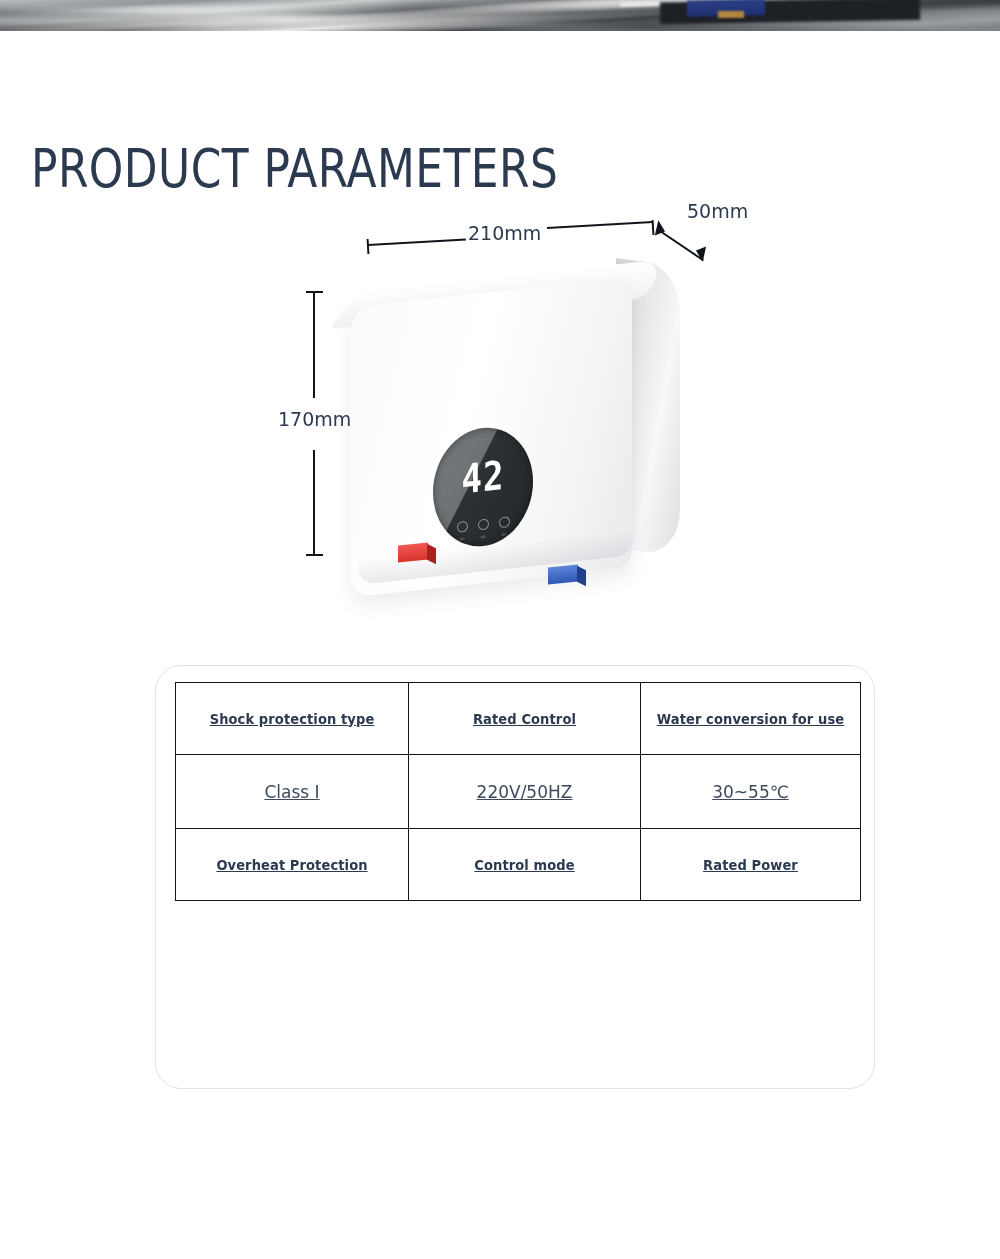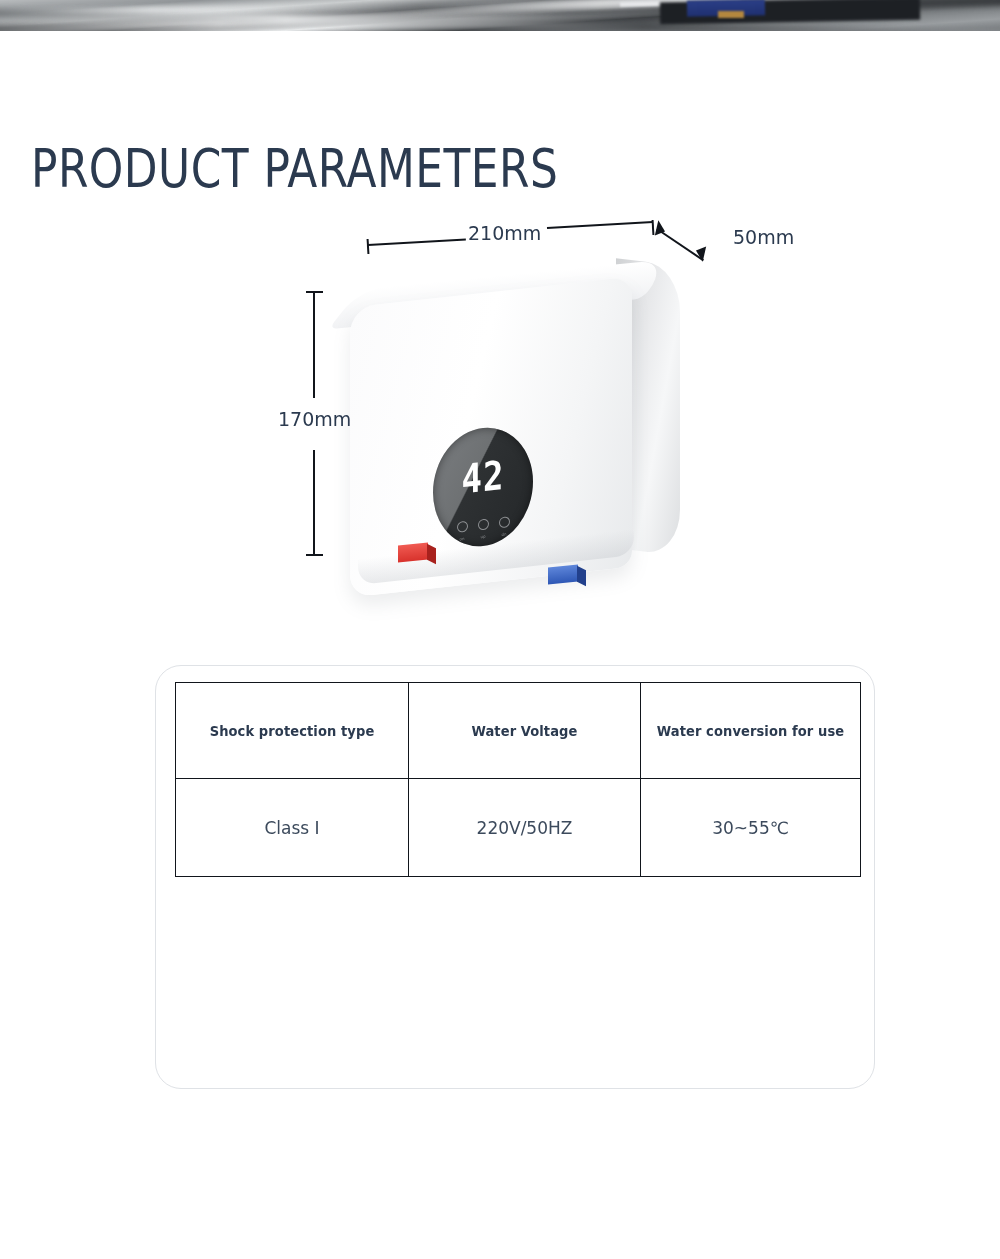--- a/index.html
+++ b/index.html
@@ -131,21 +131,21 @@
     transform: rotate(-22deg);
   }
   .d-arrow-b {
     left: 448px; top: 48px;
     width: 0; height: 0;
     border-left: 2px solid transparent;
     border-right: 9px solid transparent;
     border-top: 13px solid #11151b;
     transform: rotate(-22deg);
   }
-  .label-50 { left: 437px; top: 26px; margin-left: 46px; }
+  .label-50 { left: 437px; top: 0; }
 
   
   .h-line-top   { left: 63px; top: 92px;  width: 2px; height: 106px; }
   .h-line-bot   { left: 63px; top: 250px; width: 2px; height: 106px; }
   .h-cap-top    { left: 56px; top: 91px;  width: 17px; height: 2px; }
   .h-cap-bot    { left: 56px; top: 354px; width: 17px; height: 2px; }
   .label-170    { left: 28px; top: 208px; }
 
   
   .heater { position: absolute; left: 100px; top: 52px; width: 330px; height: 350px; }
@@ -263,21 +263,22 @@
     left: 175px; top: 682px;
     width: 685px;
     border-collapse: collapse;
     table-layout: fixed;
   }
   .spec-table td {
     border: 1.6px solid #11151b;
     text-align: center;
     vertical-align: middle;
     color: #2b3a4f;
-    padding: 12px 6px;
+    padding: 0 6px;
+    text-decoration: underline;
   }
   .spec-table col.c1 { width: 233px; }
   .spec-table col.c2 { width: 232px; }
   .spec-table col.c3 { width: 220px; }
 
   .spec-table tr.head td {
     font-weight: 700;
     font-size: 14.5px;
     height: 71px;
     letter-spacing: .1px;
@@ -362,22 +363,27 @@
 <div class="table-frame"></div>
 <table class="spec-table">
   <colgroup>
     <col class="c1">
       <col class="c2">
       <col class="c3">
   </colgroup>
   <tbody>
       <tr class="head">
         <td>Shock protection type</td>
-        <td>Water Voltage</td>
+        <td>Rated Control</td>
         <td>Water conversion for use</td>
       </tr>
       <tr class="val">
         <td>Class I</td>
         <td>220V/50HZ</td>
         <td>30~55℃</td>
       </tr>
+      <tr class="head">
+        <td>Overheat Protection</td>
+        <td>Control mode</td>
+        <td>Rated Power</td>
+      </tr>
     </tbody>
 </table>
 
 </body></html>

